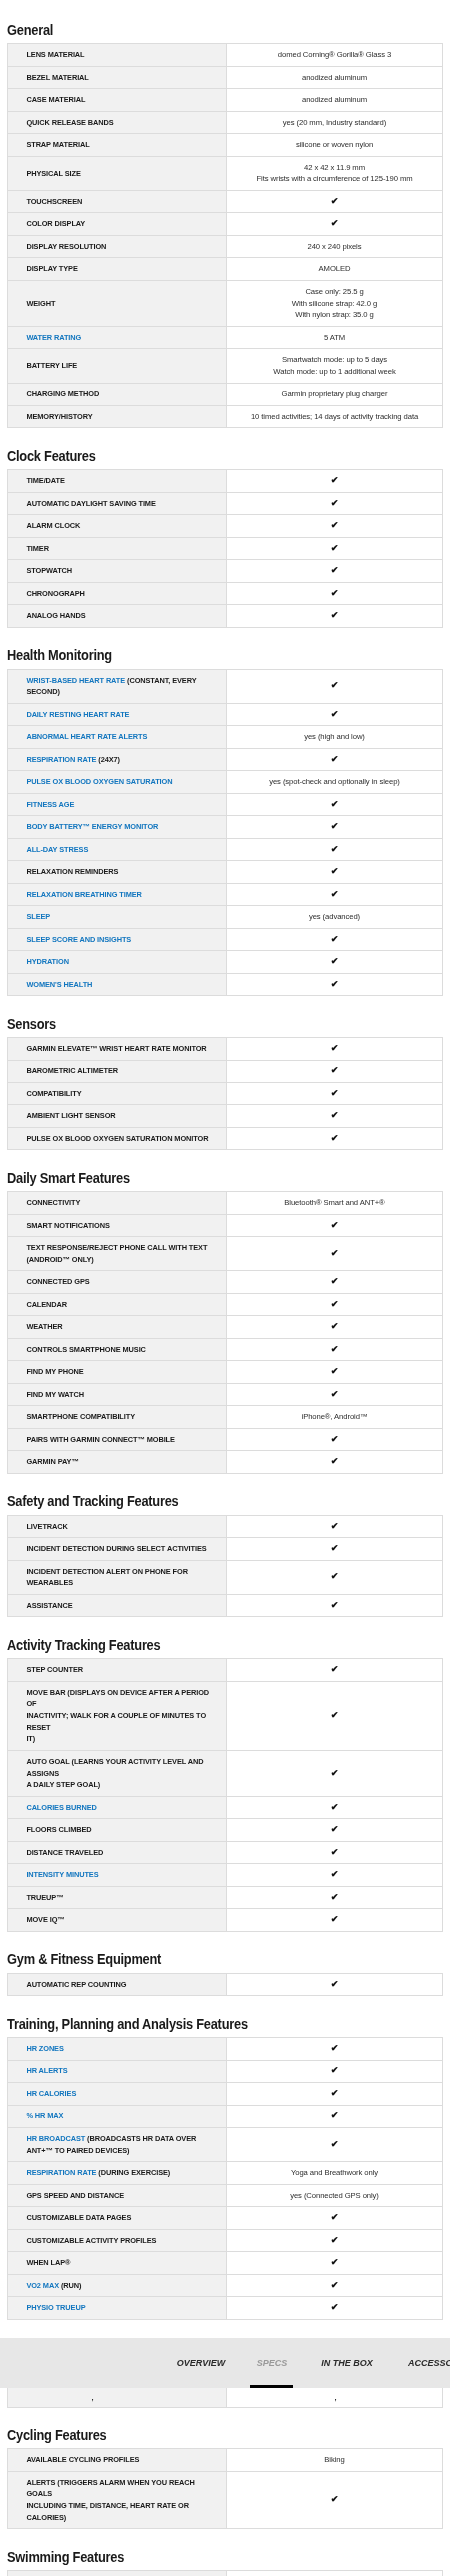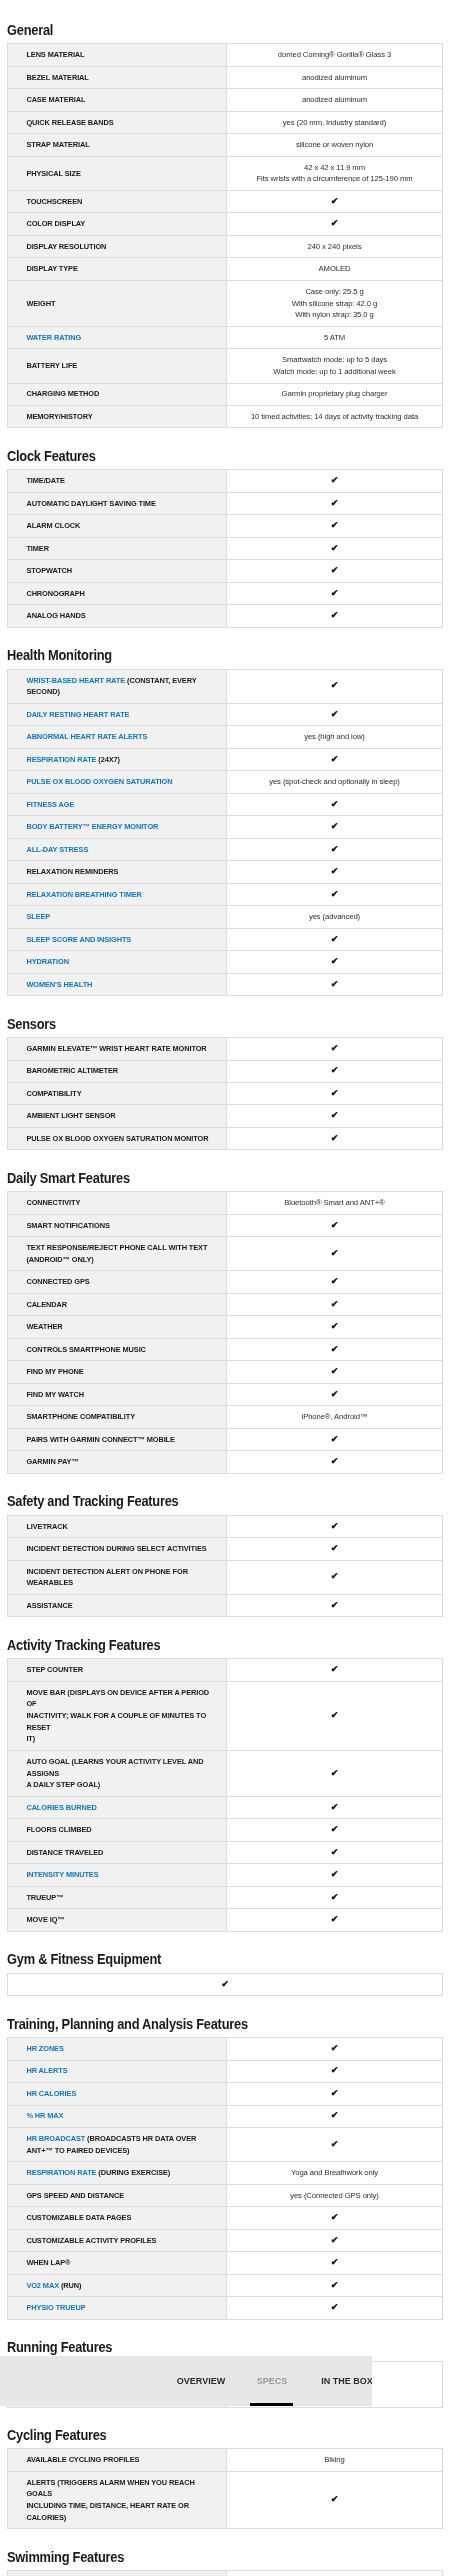--- a/index.html
+++ b/index.html
@@ -33,22 +33,22 @@
   }
   .check{font-size:9.2px;font-weight:700;color:#111;line-height:11.7px;}
   
   .has-overlay{position:relative;}
   .has-overlay .spec-table{height:45px;overflow:hidden;position:relative;}
   .has-overlay .spec-row{height:100%;}
   .frag{position:absolute;top:33px;font-size:7.4px;font-weight:700;color:#2b2b2b;line-height:6.1px;}
   .frag-left{left:83px;}
   .frag-right{left:326px;}
   .tabbar{
-    position:absolute;top:18px;left:-7.4px;width:372px;height:50px;
-    background:var(--barbg,#e7e7e7);overflow:hidden;z-index:5;
+    position:absolute;top:0;left:-7.4px;width:450px;height:50px;
+    background:var(--barbg,#e7e7e7);overflow:hidden;z-index:5;font-style:italic;
   }
   .tab{
     position:absolute;top:50%;transform:translate(-50%,-50%);
     font-size:9px;font-weight:700;color:#2b2b2b;letter-spacing:0;white-space:nowrap;cursor:pointer;
   }
   .tab.no-center{transform:translateY(-50%);}
   .tab.tab-muted{color:var(--tabmuted,#9a9a9a);}
   .tab-underline{position:absolute;bottom:0;left:250px;width:43px;height:3.1px;background:#000;}
 </style>
 </head>
@@ -491,20 +491,23 @@
             <span class="txt"><span>MOVE IQ™</span></span>
           </div>
           <div class="cell-value"><span class="check">✔</span></div>
         </div>
       </div>
     </section>
     <section class="spec-section">
       <h2>Gym &amp; Fitness Equipment</h2>
       <div class="spec-table">
         <div class="spec-row">
+          <div class="cell-label">
+            <span class="txt"><span>AUTOMATIC REP COUNTING</span></span>
+          </div>
           <div class="cell-value"><span class="check">✔</span></div>
         </div>
       </div>
     </section>
     <section class="spec-section">
       <h2>Training, Planning and Analysis Features</h2>
       <div class="spec-table">
         <div class="spec-row">
           <div class="cell-label">
             <span class="txt"><span class="lbl-link">HR ZONES</span></span>

